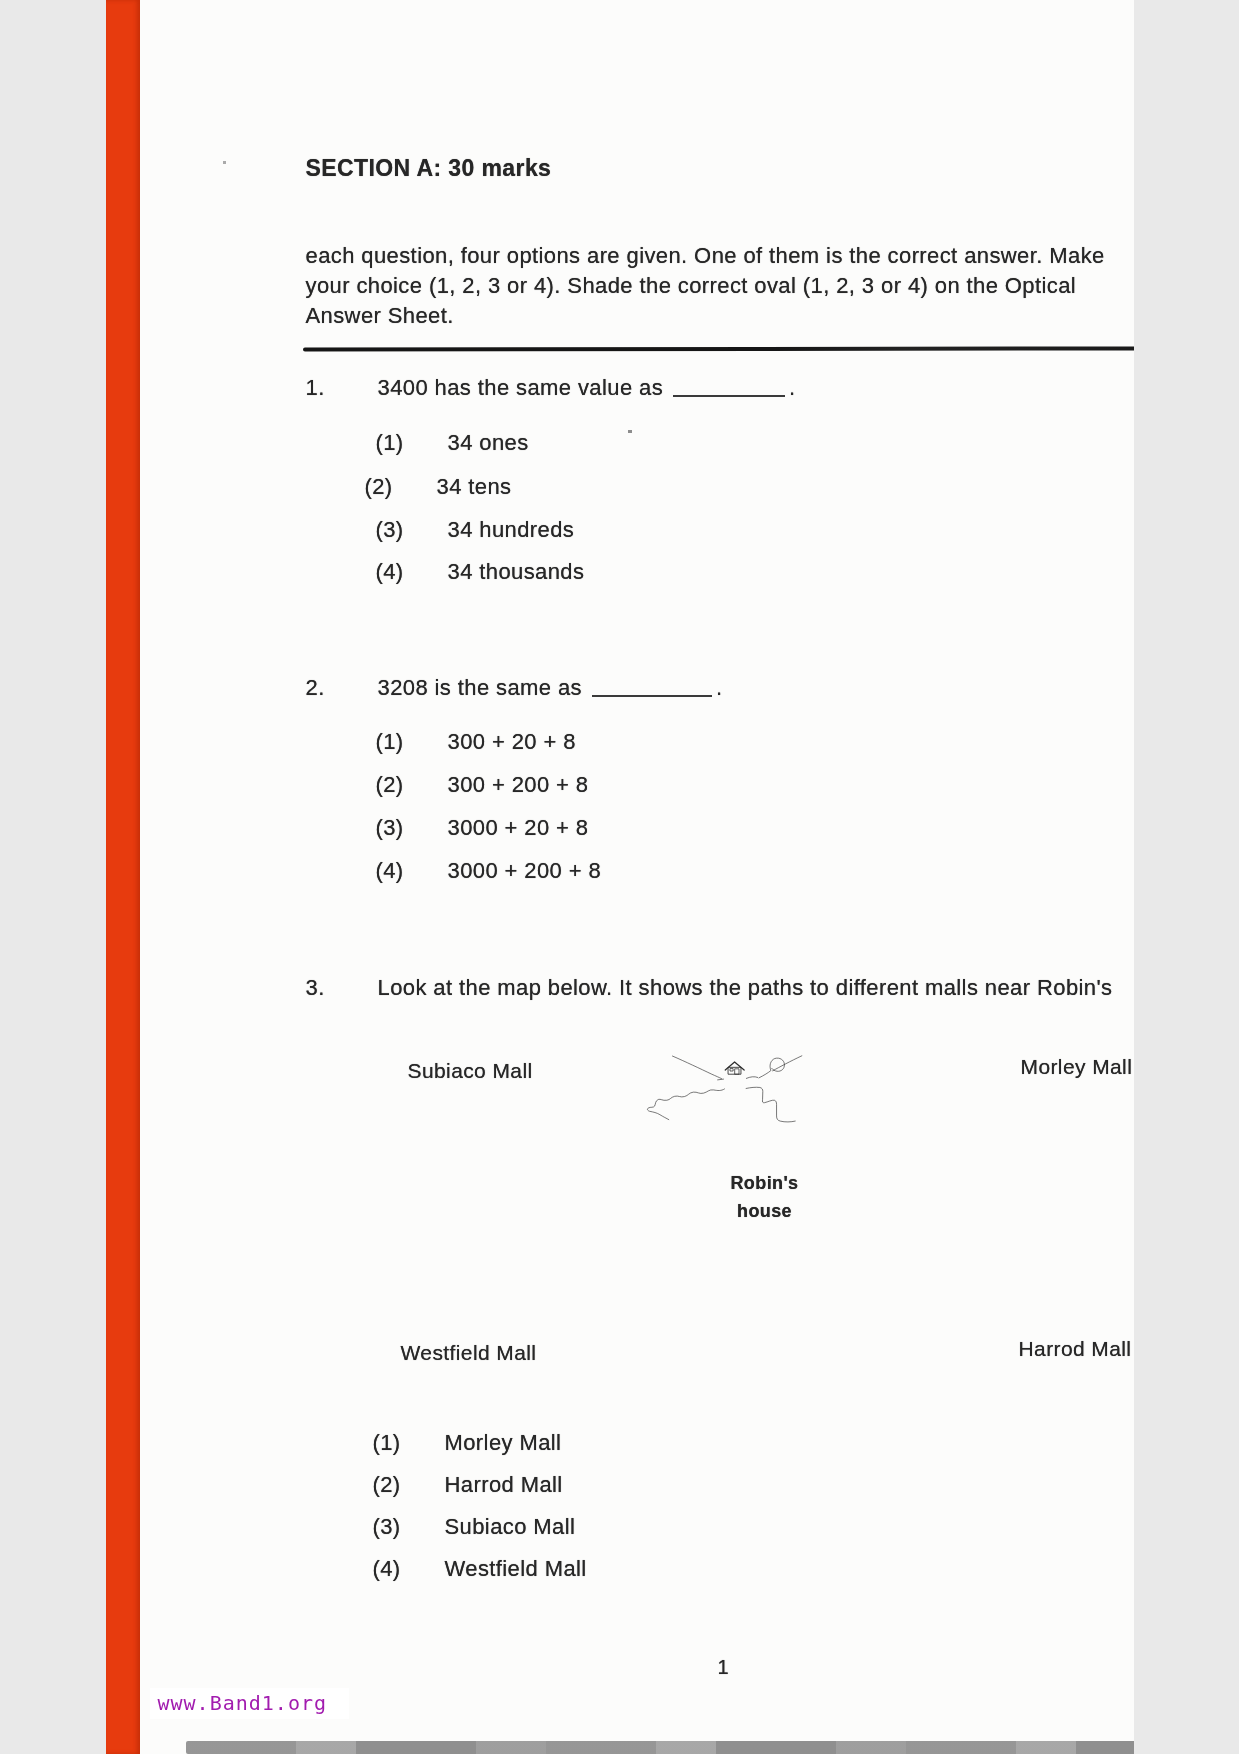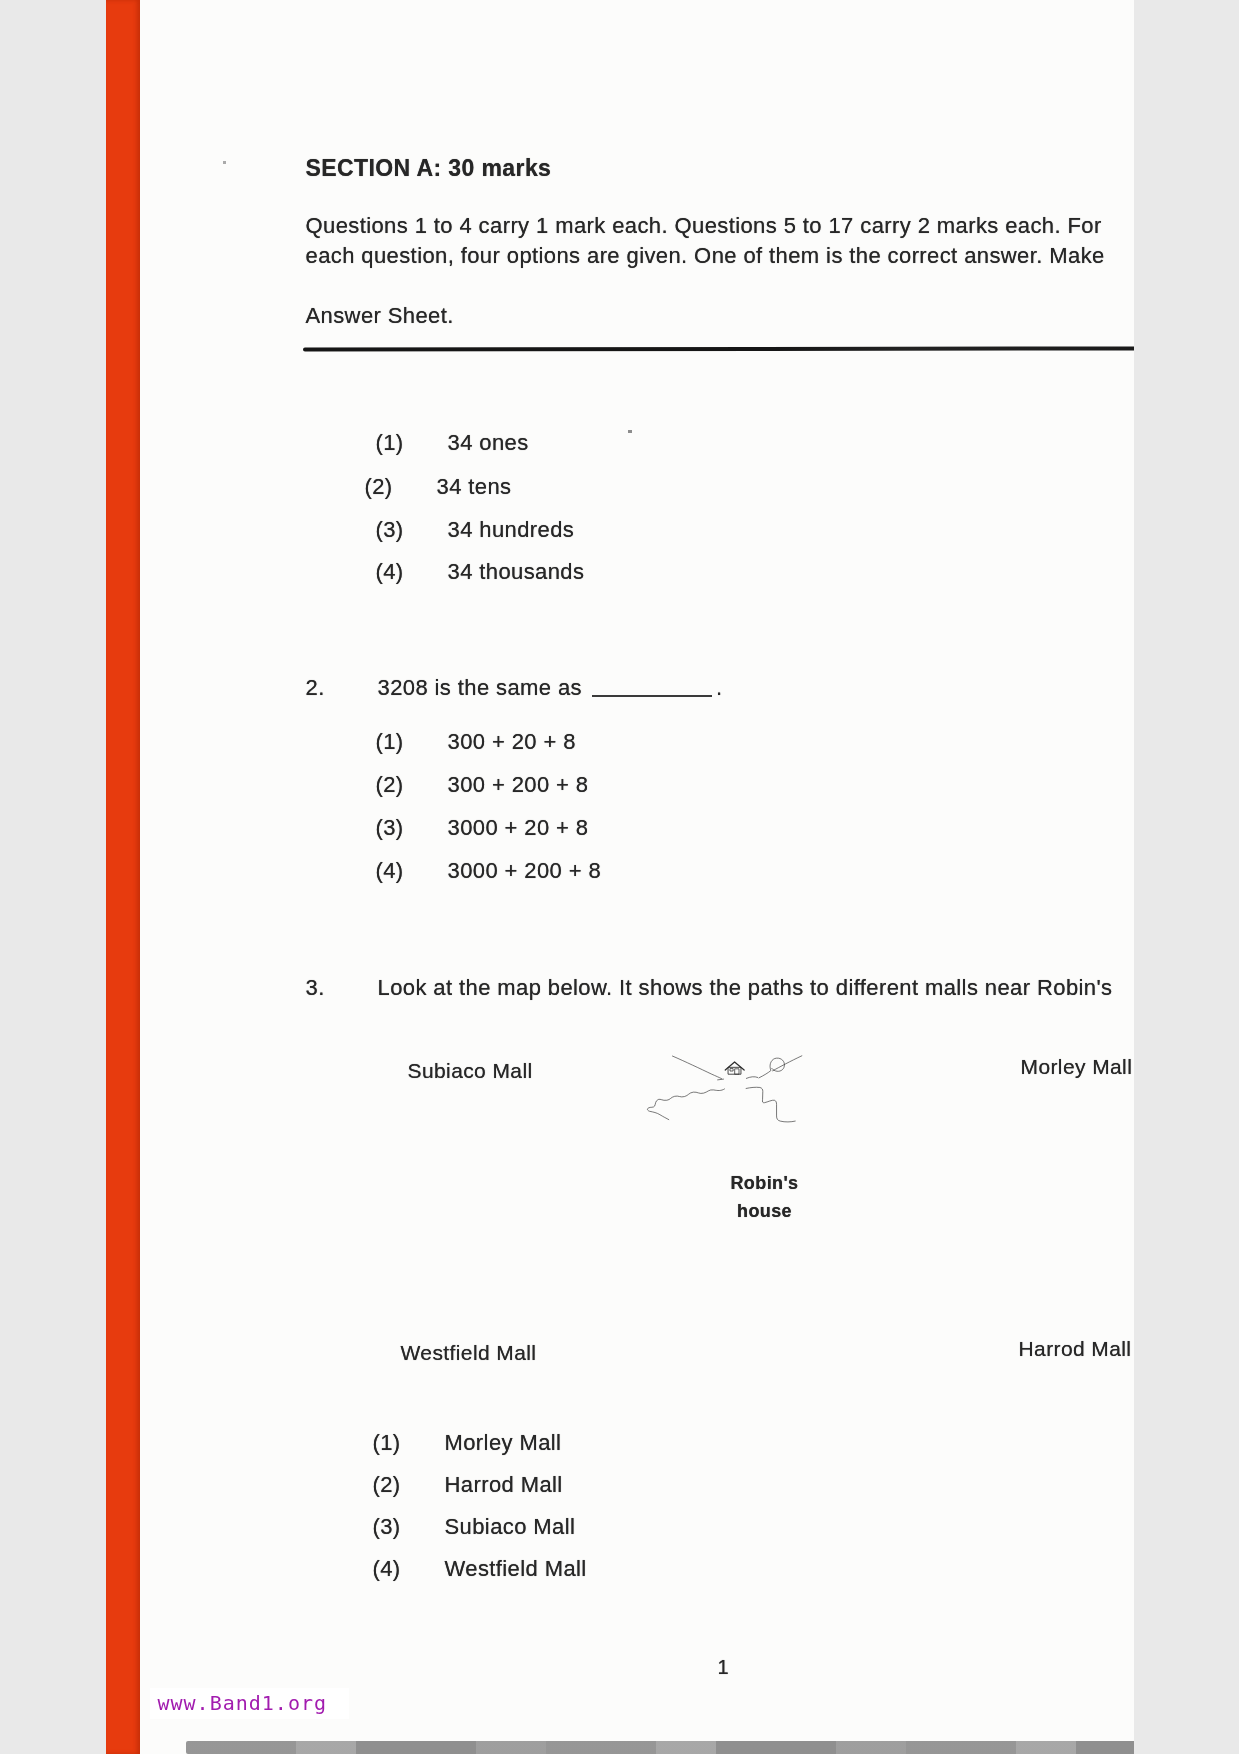--- a/index.html
+++ b/index.html
@@ -47,26 +47,29 @@
 </style>
 </head>
 <body>
 
 <div class="page">
 
   <div class="abs red-bar"></div>
 
   <div class="abs ink section-title">SECTION A: 30 marks</div>
 
-  <div class="abs ink instr-line" style="top:213px;">Questions 1 to 4 carry 1 mark each. Questions 5 to 17 carry 2 marks each. For</div>
   <div class="abs ink instr-line" style="top:243px;">each question, four options are given. One of them is the correct answer. Make</div>
+  <div class="abs ink instr-line" style="top:273px;">your choice (1, 2, 3 or 4). Shade the correct oval (1, 2, 3 or 4) on the Optical</div>
   <div class="abs ink instr-line" style="top:303px;">Answer Sheet.</div>
 
   <div class="abs divider"></div>
 
+  <div class="abs ink qrow" style="left:200px; top:375px;">
+    <span class="qnum">1.</span><span>3400 has the same value as</span><span class="blank" style="width:112px;"></span><span>.</span>
+  </div>
   <div class="abs ink opt-row" style="left:270px; top:430px;">
     <span class="opt-num">(1)</span><span>34 ones</span>
   </div>
   <div class="abs ink opt-row" style="left:259px; top:474px;">
     <span class="opt-num">(2)</span><span>34 tens</span>
   </div>
   <div class="abs ink opt-row" style="left:270px; top:517px;">
     <span class="opt-num">(3)</span><span>34 hundreds</span>
   </div>
   <div class="abs ink opt-row" style="left:270px; top:559px;">

